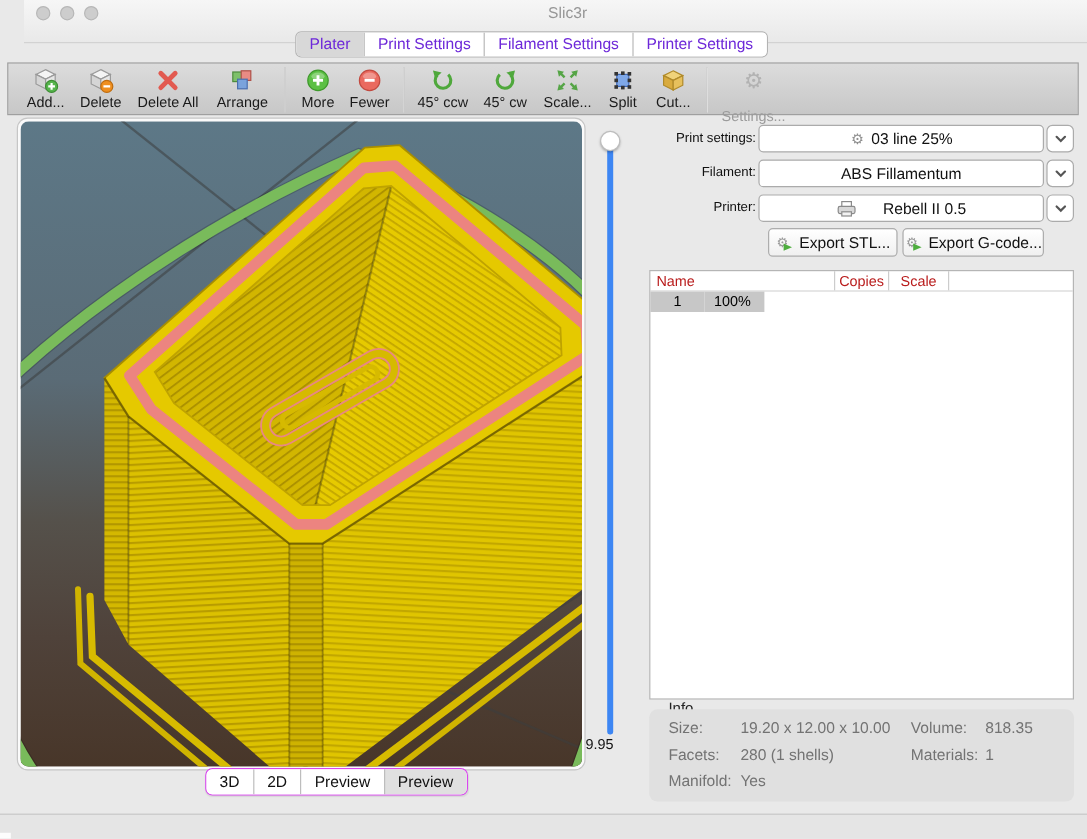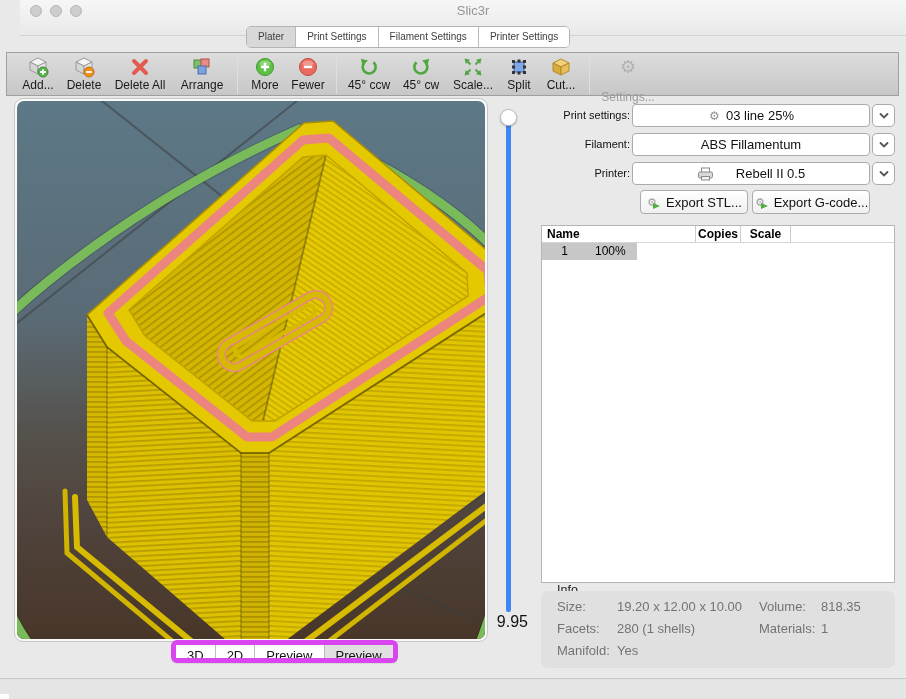--- a/index.html
+++ b/index.html
@@ -18,21 +18,21 @@
     margin-left:20px;
   }
   .traffic { position:absolute; top:5px; width:12px; height:12px; border-radius:50%;
     background:#cdcdcd; border:1px solid #b7b7b7; }
   .t-close{ left:10px; } .t-min{ left:30px; } .t-zoom{ left:50px; }
   .win-title { position:absolute; left:0; right:0; top:0; height:22px; line-height:22px;
     text-align:center; font-size:13px; color:#969696; }
   
   .tabbar { position:absolute; left:246px; top:26px; height:22px; display:flex;
     border:1px solid #b3b3b3; border-radius:5px; overflow:hidden; background:#fff; }
-  .tabseg { padding:0 11px; line-height:20px; font-size:10px; color:#404040; background:#fff;
+  .tabseg { padding:0 11px; line-height:20px; font-size:13px; color:#6d28d9; background:#fff;
     border-left:1px solid #b9b9b9; white-space:nowrap; }
   .tabseg:first-child { border-left:none; }
   .tabseg.sel { background:#d8d8d8; }
   
   .toolbar { position:absolute; left:6px; top:52px; width:893px; height:44px;
     background:linear-gradient(#dcdcdc,#c7c7c7);
     border:1px solid #9f9f9f; display:flex; align-items:flex-start; padding:3px 0 0 8px; }
   .tool { display:flex; flex-direction:column; align-items:center; justify-content:flex-start;
     height:38px; }
   .tool .ticon { height:22px; display:flex; align-items:center; justify-content:center; }
@@ -42,46 +42,46 @@
   
   .vpframe { position:absolute; left:14px; top:98px; width:474px; height:544px;
     background:#fafafa; border:1px solid #c6c6c6; border-radius:9px; }
   .viewport { position:absolute; left:2px; top:2px; width:468px; height:538px;
     border-radius:7px; overflow:hidden; }
   
   .sld-track { position:absolute; left:506px; top:117px; width:5px; height:495px;
     background:#3d86f3; border-radius:2px; }
   .sld-thumb { position:absolute; left:500px; top:109px; width:17px; height:17px; border-radius:50%;
     background:#fff; border:1px solid #bdbdbd; box-shadow:0 1px 2px rgba(0,0,0,.25); }
-  .sld-value { position:absolute; left:488px; top:613px; width:40px; text-align:right;
-    font-size:16px; color:#111; }
+  .sld-value { position:absolute; left:488px; top:613px; width:40px; text-align:left;
+    font-size:12px; color:#111; }
   
   .viewtabs { position:absolute; left:171px; top:640px; height:23px; display:flex;
-    border:5px solid #d946ef; border-radius:6px; overflow:hidden; background:#fff;
+    border:1px solid #d946ef; border-radius:6px; overflow:hidden; background:#fff;
     box-shadow:0 1px 1px rgba(0,0,0,.08); }
   .vt { padding:0 11px; line-height:21px; font-size:13px; color:#111; background:#fff;
     border-left:1px solid #bdbdbd; }
   .vt:first-child{ border-left:none; }
   .vt.sel { background:#e0e0e0; }
   
   .prow-label { position:absolute; width:92px; text-align:right; font-size:11px; color:#111;
     line-height:23px; }
   .combo { position:absolute; left:632px; width:238px; height:23px; background:#fff;
     border:1px solid #ababab; border-radius:4px; display:flex; align-items:center;
     justify-content:center; gap:5px; font-size:13px; color:#111; }
   .dropbtn { position:absolute; left:872px; width:23px; height:23px; background:#fff;
     border:1px solid #ababab; border-radius:5px; display:flex; align-items:center; justify-content:center; }
   .exportbtn { position:absolute; height:24px; background:linear-gradient(#ffffff,#f0f0f0);
     border:1px solid #adadad; border-radius:4px; display:flex; align-items:center;
     justify-content:center; gap:5px; font-size:13px; color:#111; }
   
   .objtable { position:absolute; left:541px; top:225px; width:354px; height:358px;
     background:#fff; border:1px solid #b5b5b5; }
   .thead { display:flex; height:17px; border-bottom:1px solid #d6d6d6; }
-  .th { font-size:12px; color:#000000; line-height:16px; border-right:1px solid #cccccc;font-weight:bold; }
+  .th { font-size:12px; color:#b91c1c; line-height:16px; border-right:1px solid #cccccc; }
   .th-name { width:154px; padding-left:5px; }
   .th-copies { width:45px; text-align:center; }
   .th-scale { width:50px; text-align:center; }
   .th-rest { flex:1; border-right:none; }
   .trow { display:flex; height:17px; }
   .td { font-size:12px; color:#000; line-height:17px; }
   .trow.sel .td { background:#c7c7c7; }
   .td-name { width:154px; padding-left:4px; }
   .td-copies { width:45px; text-align:center; }
   .td-scale { width:50px; padding-left:8px; }

